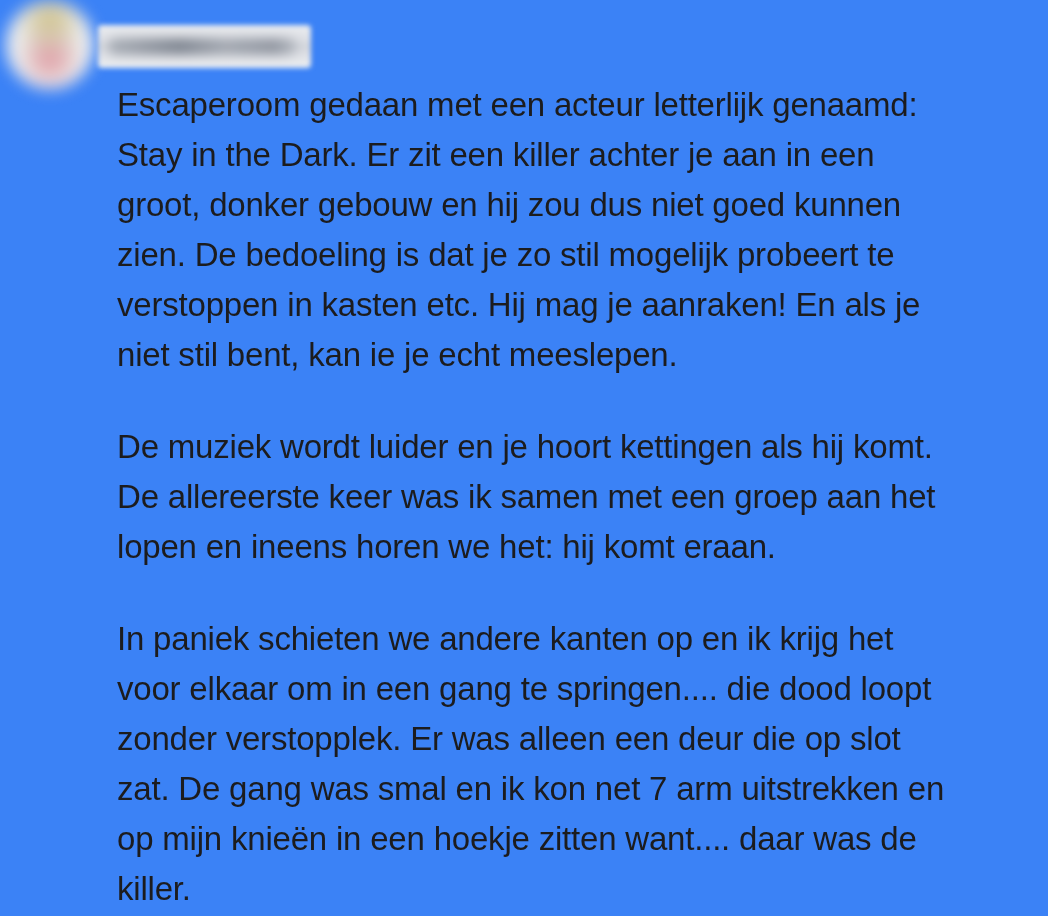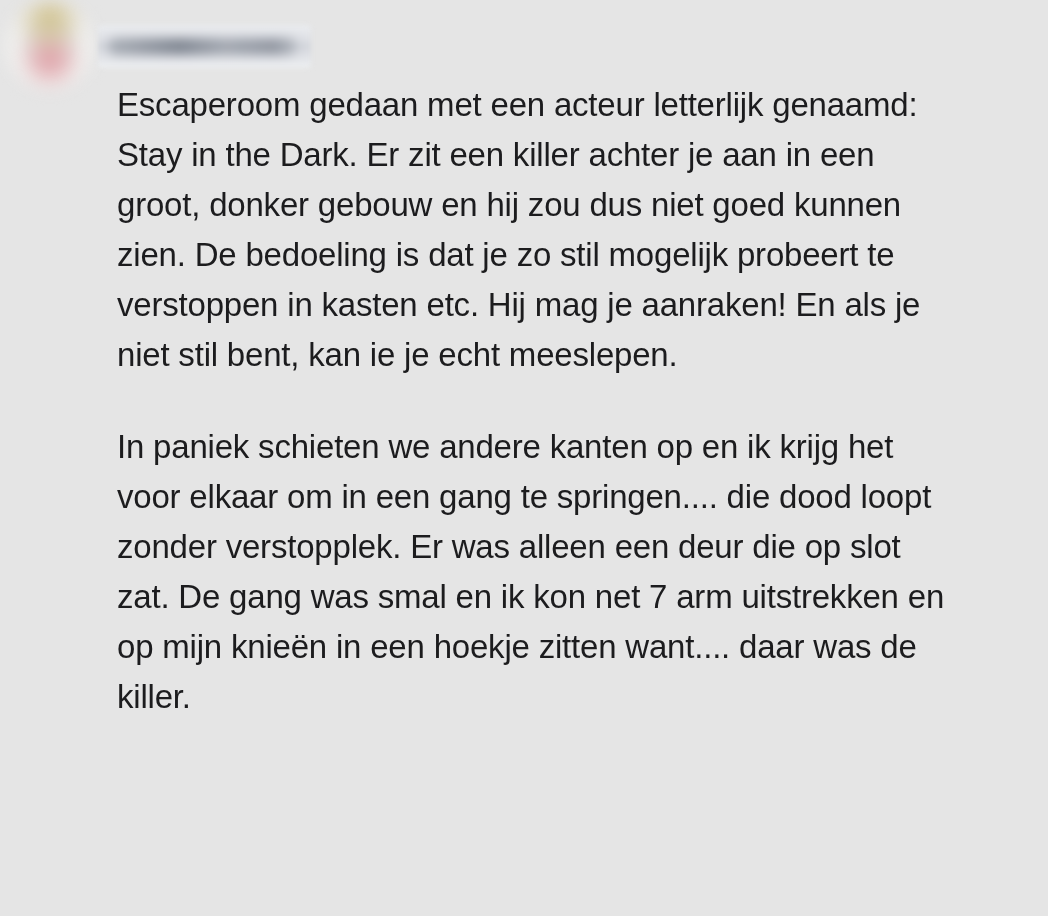--- a/index.html
+++ b/index.html
@@ -4,21 +4,21 @@
 <style>
   html, body {
     margin: 0;
     padding: 0;
     background: #ffffff;
   }
   .post {
     position: relative;
     width: 1048px;
     height: 916px;
-    background: #e5e5e5;
+    background: #3b82f6;
     overflow: hidden;
     font-family: "Liberation Sans", "DejaVu Sans", sans-serif;
   }
   
   .avatar {
     position: absolute;
     left: 6px;
     top: 1px;
     width: 88px;
     height: 88px;
@@ -82,20 +82,23 @@
     <div class="username-smudge"></div>
   </div>
 
   <div class="content">
     <p>Escaperoom gedaan met een acteur letterlijk genaamd:
 Stay in the Dark. Er zit een killer achter je aan in een
 groot, donker gebouw en hij zou dus niet goed kunnen
 zien. De bedoeling is dat je zo stil mogelijk probeert te
 verstoppen in kasten etc. Hij mag je aanraken! En als je
 niet stil bent, kan ie je echt meeslepen.</p>
+    <p>De muziek wordt luider en je hoort kettingen als hij komt.
+De allereerste keer was ik samen met een groep aan het
+lopen en ineens horen we het: hij komt eraan.</p>
     <p>In paniek schieten we andere kanten op en ik krijg het
 voor elkaar om in een gang te springen.... die dood loopt
 zonder verstopplek. Er was alleen een deur die op slot
 zat. De gang was smal en ik kon net 7 arm uitstrekken en
 op mijn knieën in een hoekje zitten want.... daar was de
 killer.</p>
   </div>
 
 </div>
 

